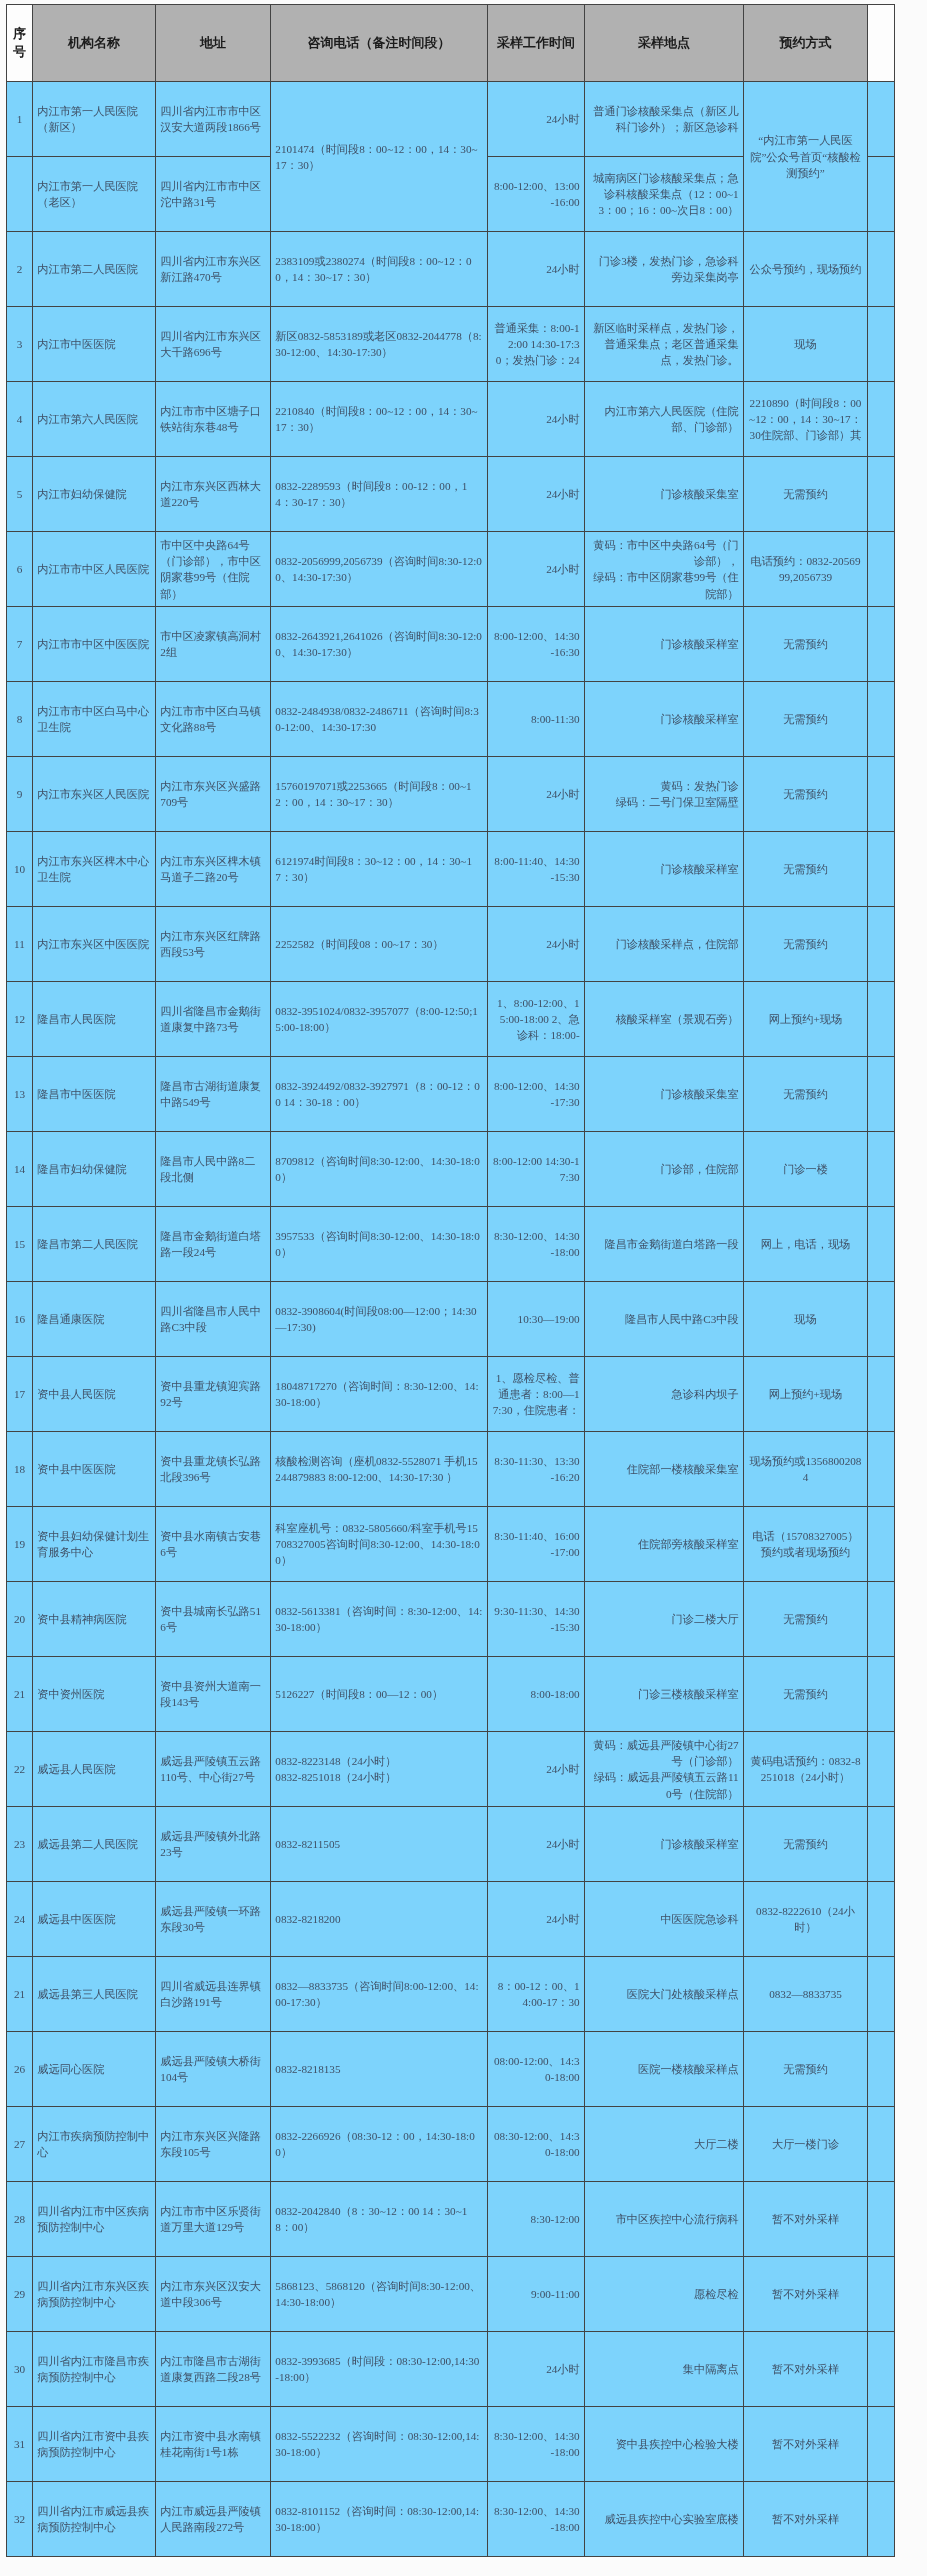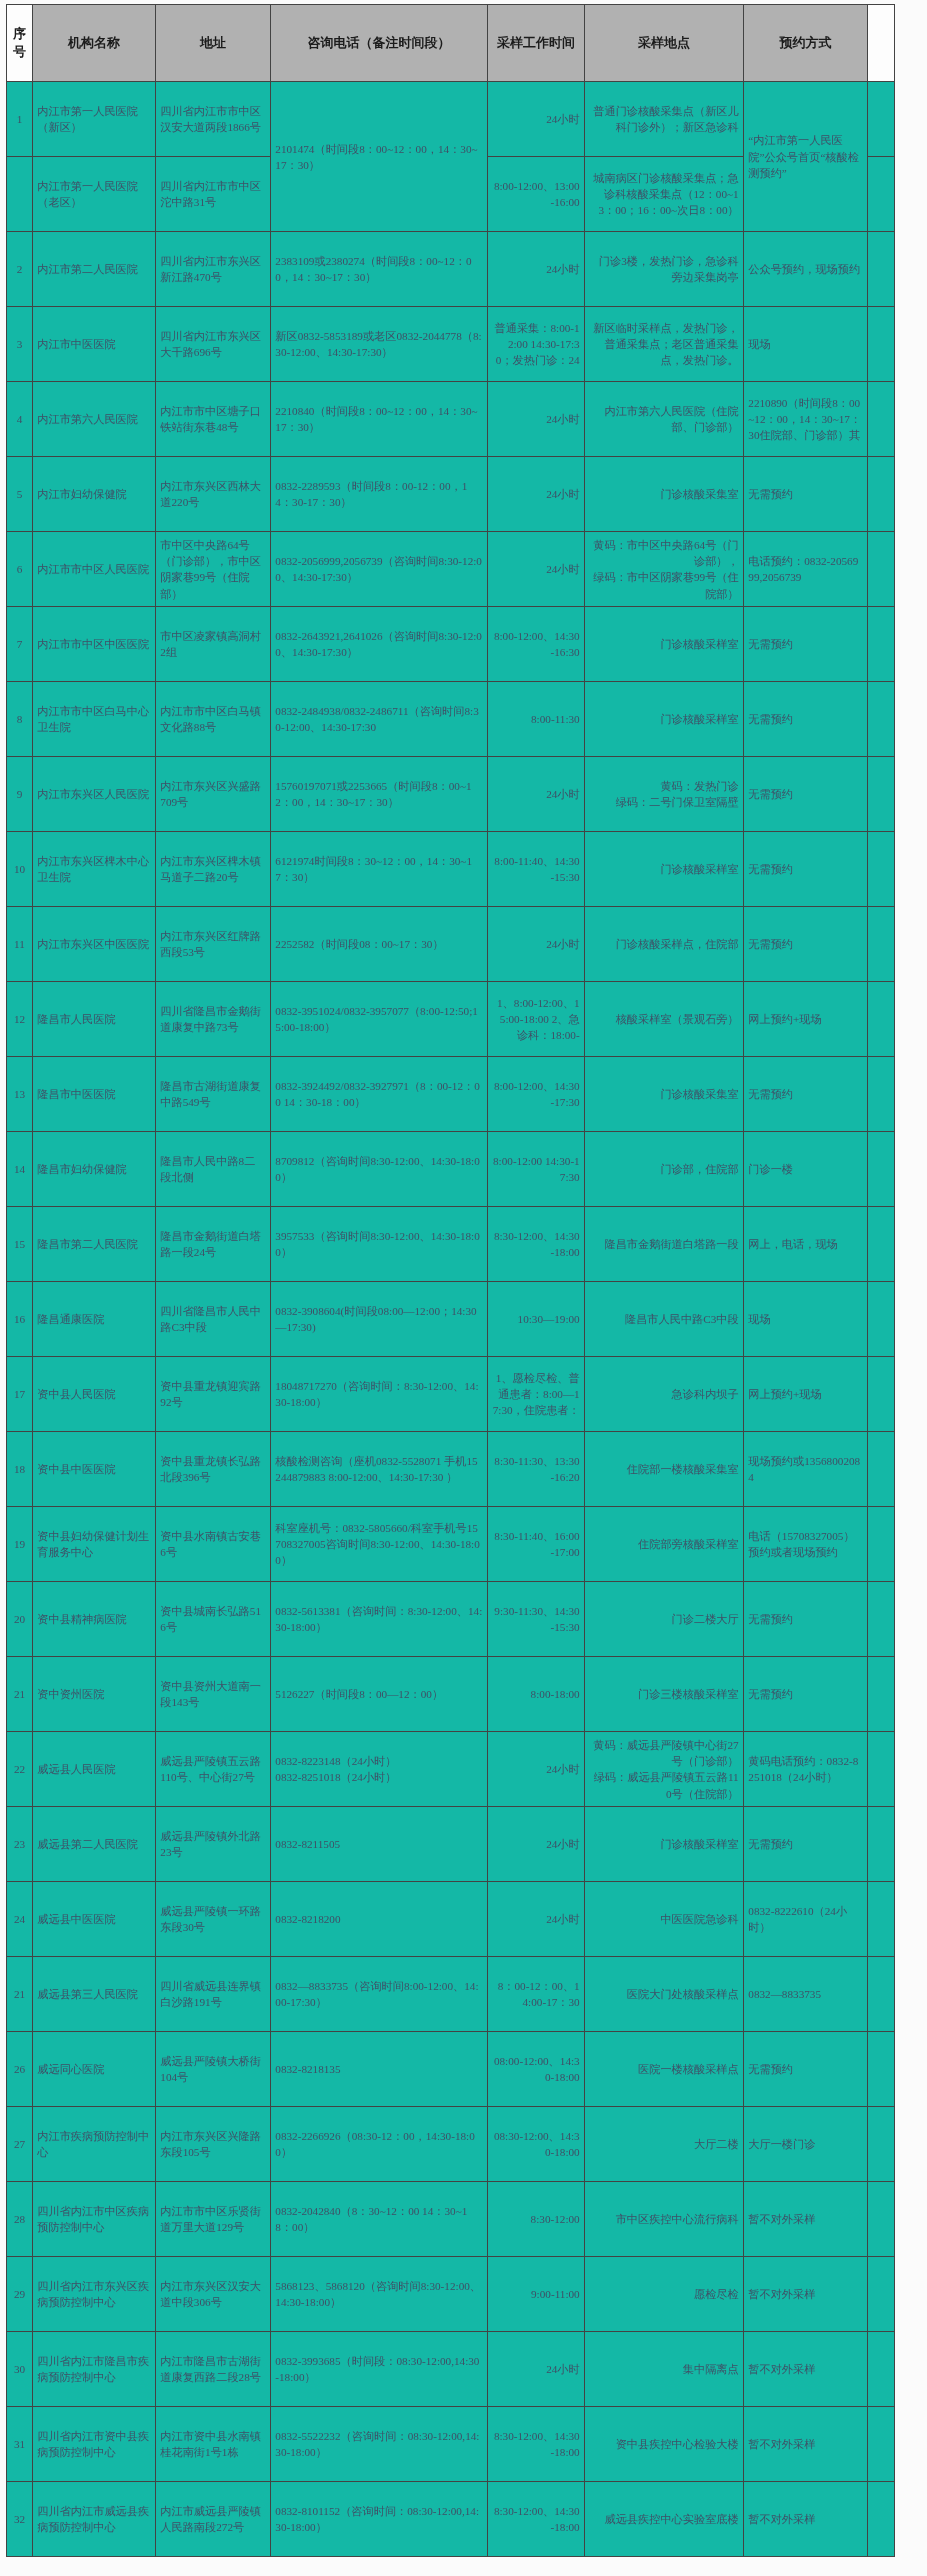--- a/index.html
+++ b/index.html
@@ -1,32 +1,32 @@
 <!DOCTYPE html>
 <html style="font-size:13.7px"><head>
 <meta charset="utf-8">
 <style>
   html,body{margin:0;padding:0;background:#fbfbfb;}
   body{width:927px;font-family:"Liberation Serif","DejaVu Serif",serif;color:#3f5066;}
   table{border-collapse:collapse;table-layout:fixed;width:887px;margin:4.3px 0 0 6px;
-        border:1.7px solid #2e2e2e;background:#14b8a6;}
+        border:1.7px solid #2e2e2e;background:#7dd3fc;}
   th,td{border:0.9px solid #434343;vertical-align:middle;padding:2.6px 4.3px;
         word-break:break-all;overflow:hidden;}
   thead tr{height:77px;}
   tbody tr{height:75px;}
   th{background:#b1b1b1;color:#1c1c1c;font-size:13px;font-weight:bold;text-align:center;}
   th.plain{background:#fdfdfd;}
   td{font-size:11.2px;line-height:1.45;}
   .col-no{text-align:center;}
   .col-name{text-align:left;}
   .col-address{}
   .col-phone{white-space:pre-line;}
   .col-time{text-align:right;}
   .col-location{text-align:right;white-space:pre-line;}
-  .col-booking{text-align:left;white-space:pre-line;margin-top:28px;}
+  .col-booking{text-align:center;white-space:pre-line;margin-top:28px;}
   .col-spacer{padding:0;}
 </style>
 </head>
 <body>
 
 <table>
   <colgroup>
     <col style="width:26px">
       <col style="width:123px">
       <col style="width:115px">

